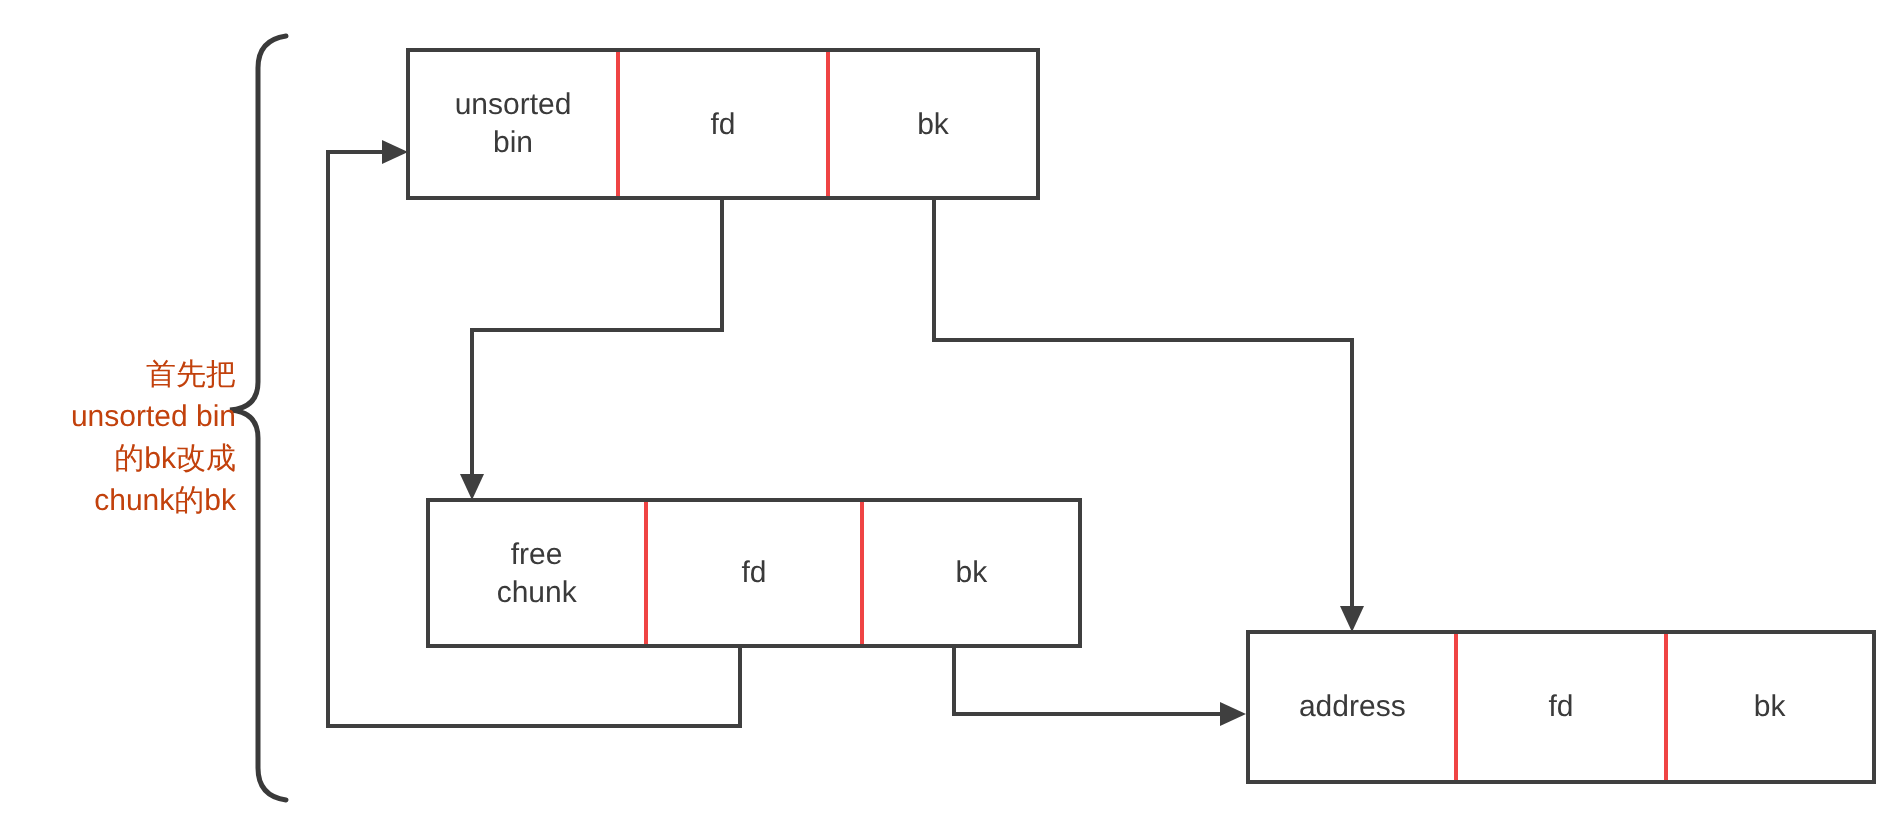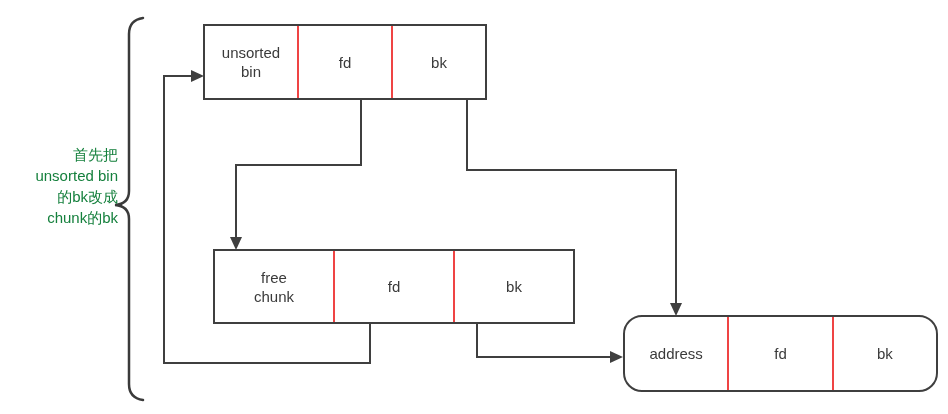--- a/index.html
+++ b/index.html
@@ -39,32 +39,32 @@
   .cell:first-child {
     border-left: none;
   }
   .cell span {
     white-space: pre-line;
     text-align: center;
     font-size: 15px;
     line-height: 19px;
     color: #3a3a3a;
   }
-  #node-unsorted-bin { left: 203px; top: 24px;  width: 284px; height: 76px; }
-  #node-free-chunk   { left: 213px; top: 249px; width: 362px; height: 75px; }
-  #node-address      { left: 623px; top: 315px; width: 315px; height: 77px; border-radius: 19px; }
+  #node-unsorted-bin { left: 203px; top: 24px;  width: 317px; height: 76px; }
+  #node-free-chunk   { left: 213px; top: 249px; width: 328px; height: 75px; }
+  #node-address      { left: 623px; top: 315px; width: 315px; height: 77px; }
   .annotation {
     position: absolute;
     left: 0;
-    top: 144px;
+    top: 177px;
     width: 118px;
     text-align: right;
     font-size: 15px;
     line-height: 21px;
-    color: #15803d;
+    color: #c2410c;
     white-space: pre-line;
   }
   .edge-line {
     fill: none;
     stroke: #3f3f3f;
     stroke-width: 2;
   }
   .arrowhead {
     fill: #3f3f3f;
     stroke: none;

